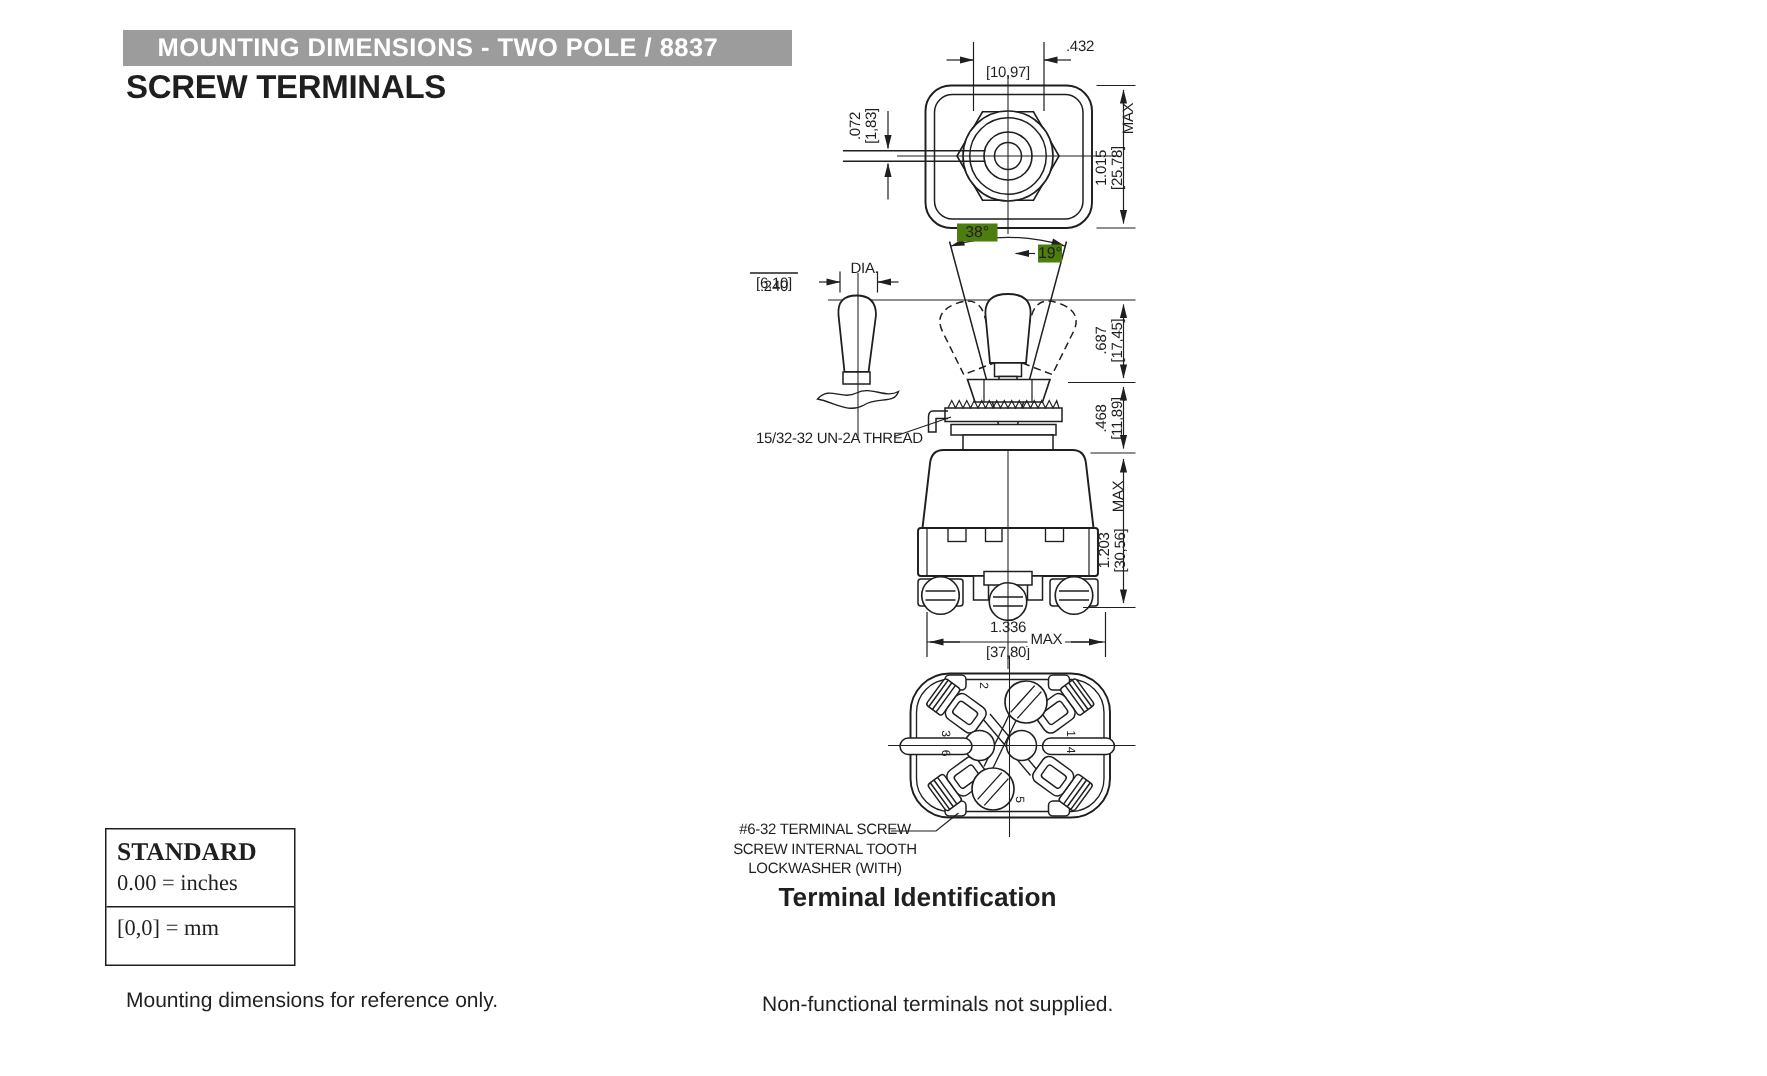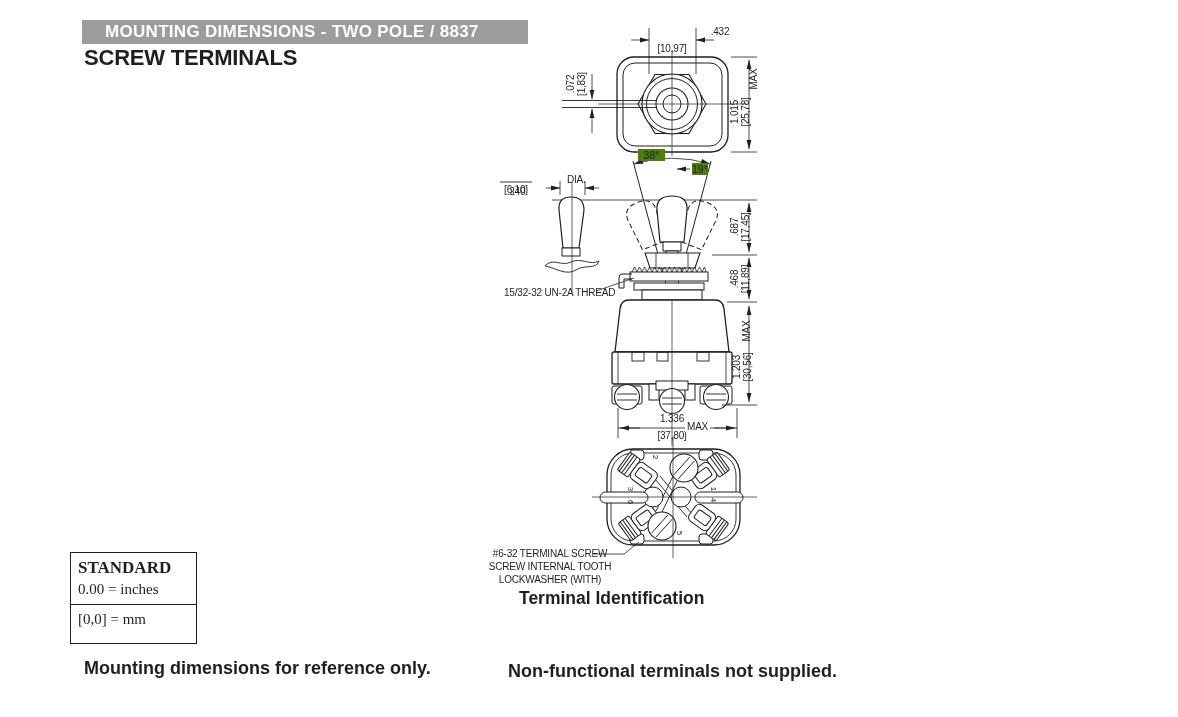--- a/index.html
+++ b/index.html
@@ -10,21 +10,21 @@
   }
   .abs { position:absolute; }
   .dim {
     font-size:10px; line-height:11px; letter-spacing:-0.2px;
     white-space:nowrap; color:var(--ink); text-align:center;
   }
   .rot { transform:translate(-50%,-50%) rotate(-90deg); transform-origin:center; }
   .onLine { background:#ffffff; padding:0 2px; }
   .angle { font-size:10.5px; background:#4d7c0f; text-align:center; }
   .note { font-size:10px; line-height:13px; letter-spacing:-0.2px; white-space:nowrap; }
-  .bold-note { font-size:18px; font-weight:bold; white-space:nowrap; }
+  .bold-note { font-size:14px; font-weight:normal; white-space:nowrap; }
   .tnum {
     font-size:8px; line-height:8px;
     transform:translate(-50%,-50%) rotate(90deg); transform-origin:center;
   }
   .header-bar { background:var(--header-bg); }
   .header-title {
     color:var(--header-fg); font-weight:bold; font-size:17px; line-height:24px;
     padding-left:7px; letter-spacing:0.3px; white-space:nowrap;margin-left:16px;
   }
   .subtitle { font-weight:bold; font-size:22px; letter-spacing:-0.2px; white-space:nowrap; }

